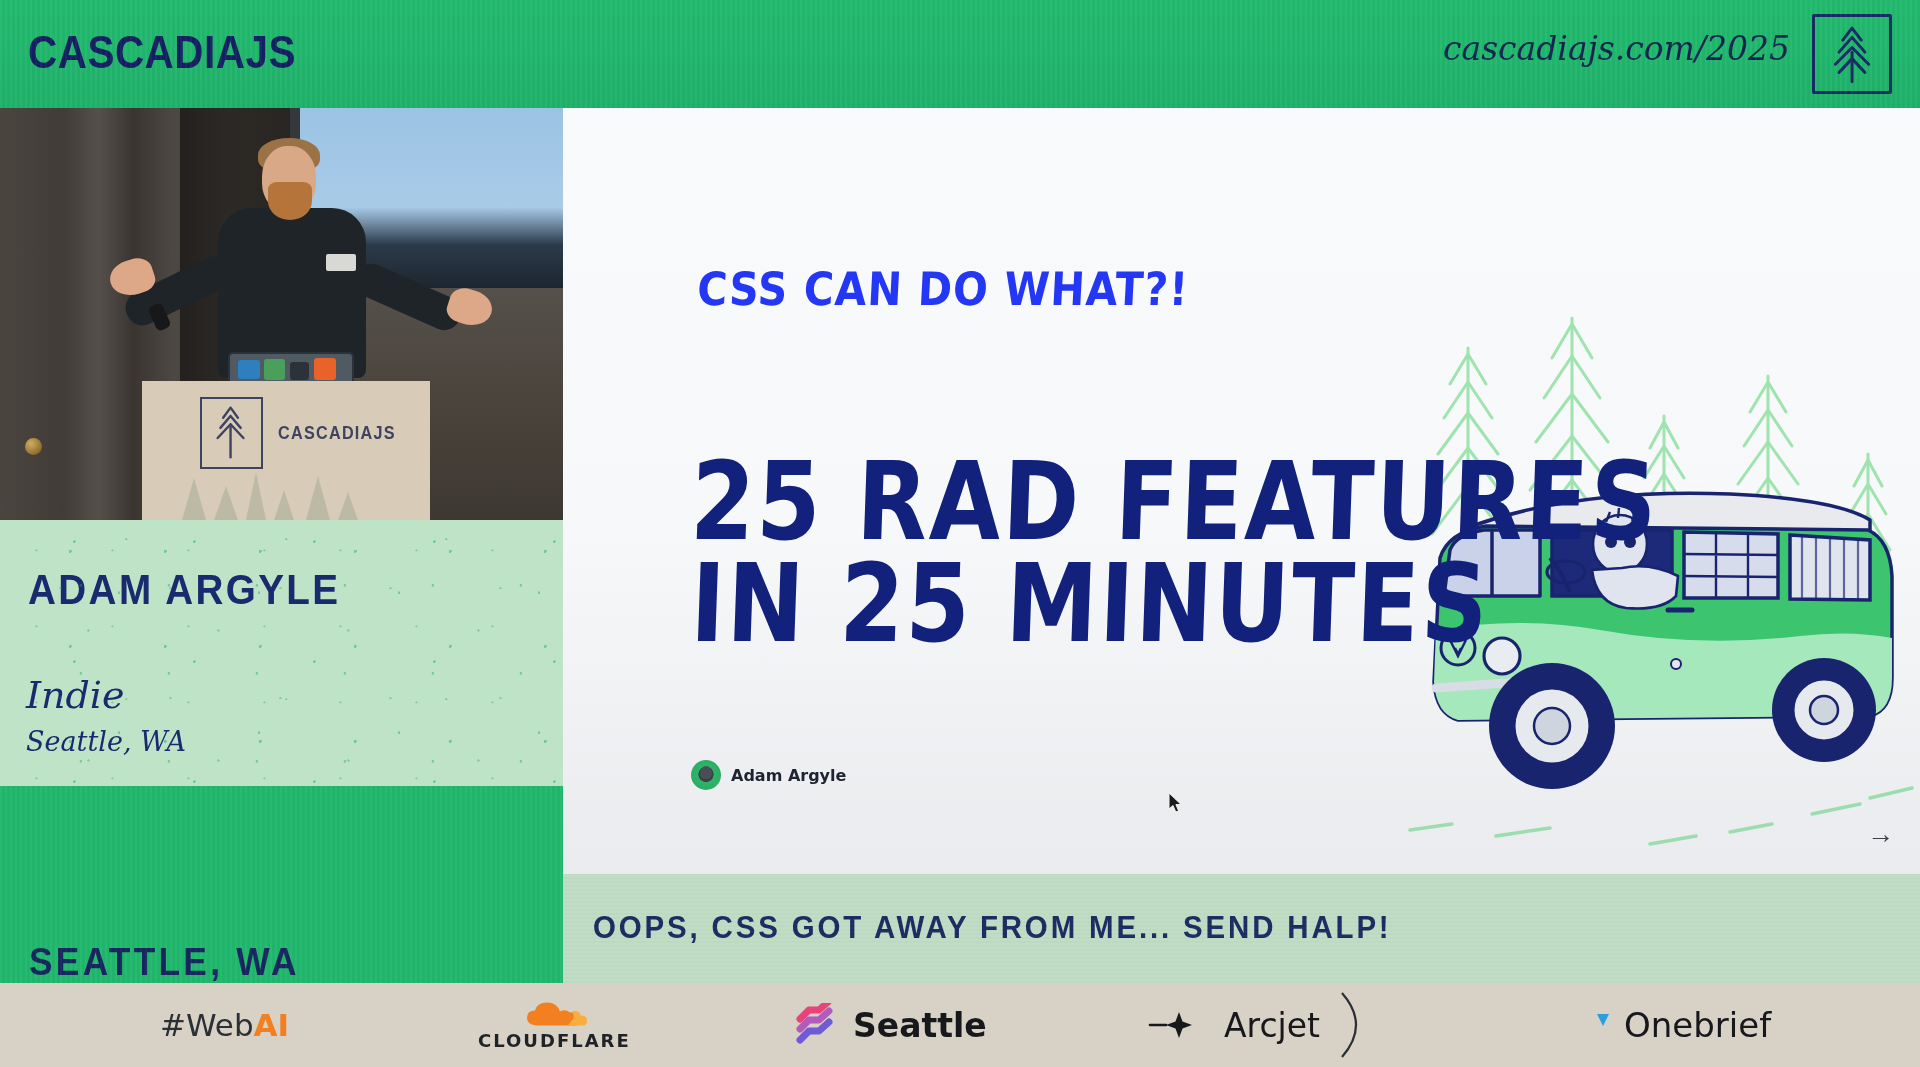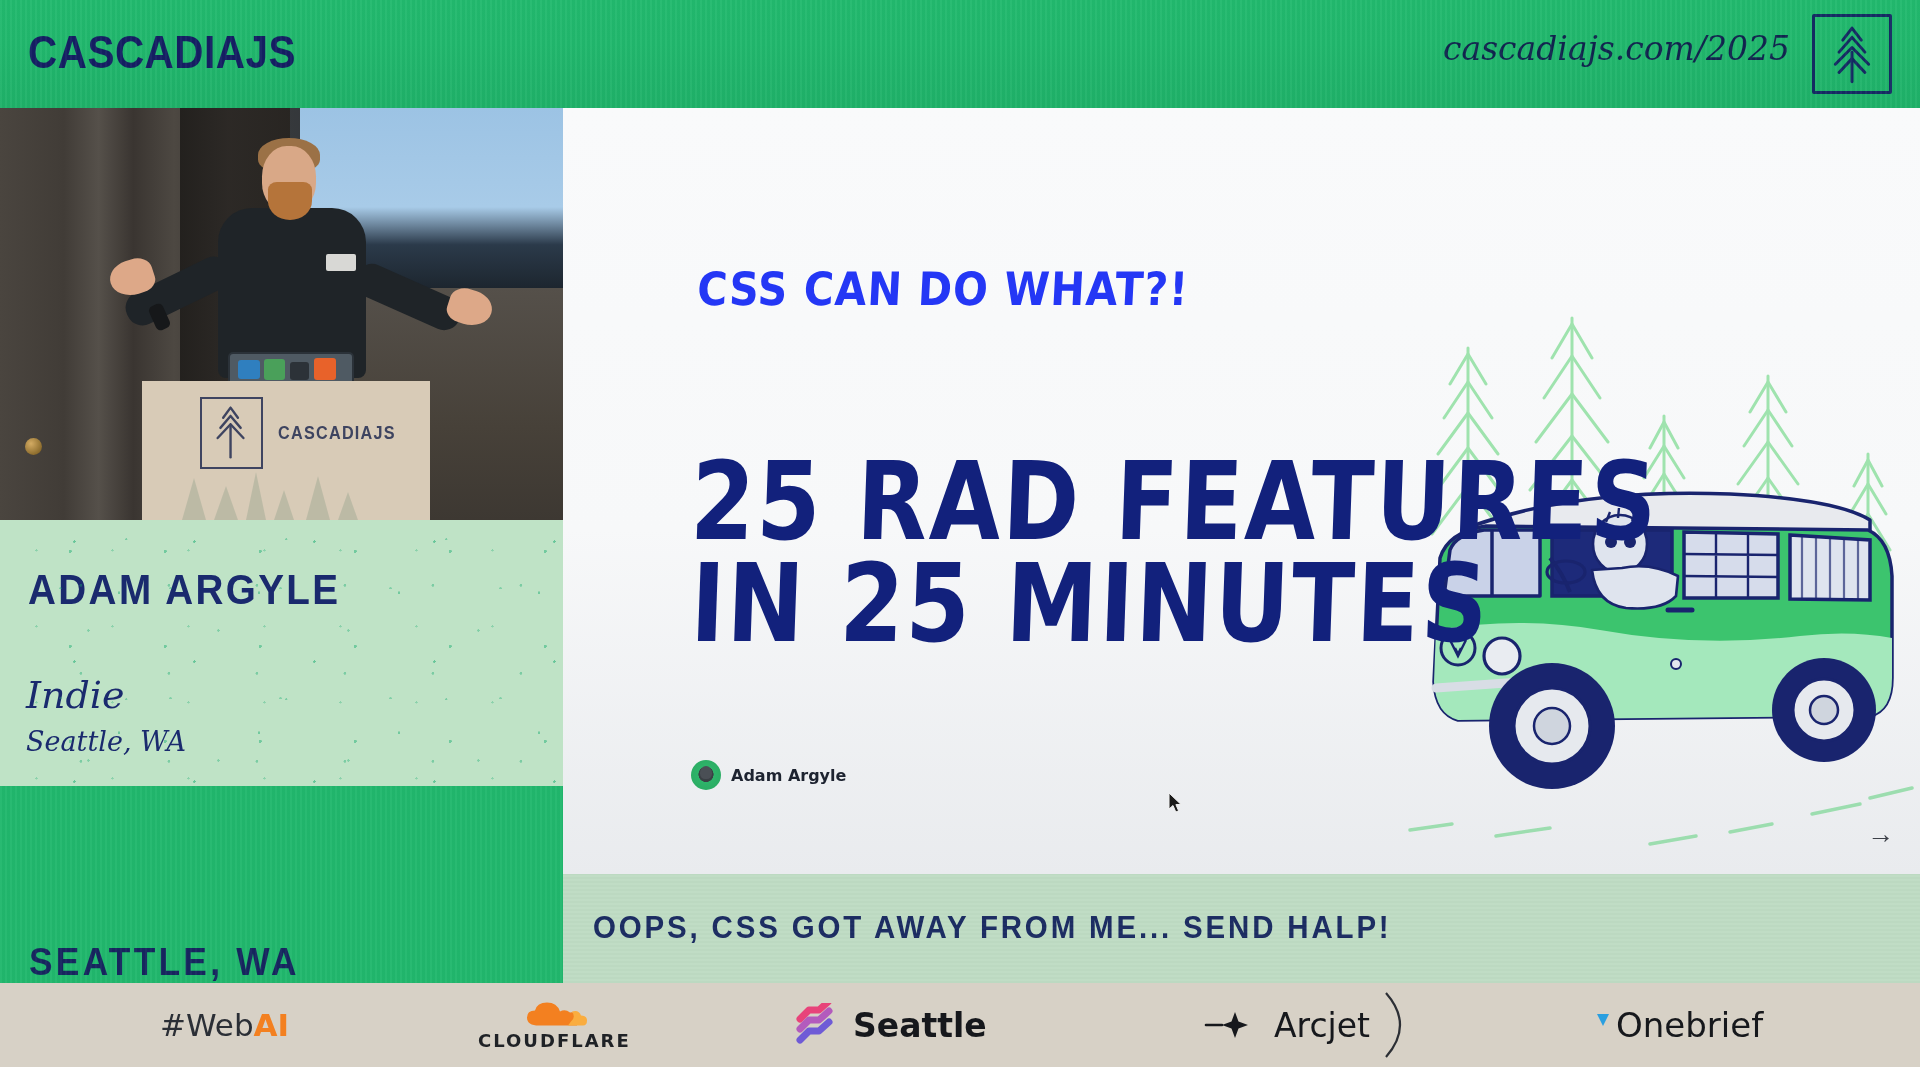--- a/index.html
+++ b/index.html
@@ -230,25 +230,25 @@
   .sp-webai{ position:absolute; left:160px; top:50%; transform:translateY(-50%);
     font-family:"DejaVu Sans",sans-serif; font-weight:400; font-size:31px; color:#2b2f36; white-space:nowrap; }
   .sp-webai b{ font-weight:700; color:#f38020; }
   .sp-cf{ position:absolute; left:478px; top:50%; transform:translateY(-50%);
     display:flex; flex-direction:column; align-items:center; }
   .cf-word{ font-family:"DejaVu Sans",sans-serif; font-weight:700; font-size:18px;
     letter-spacing:2px; color:#1f2226; margin-top:2px; }
   .sp-lf{ position:absolute; left:795px; top:50%; transform:translateY(-50%);
     display:flex; align-items:center; gap:12px; }
   .lf-word{ font-family:"DejaVu Sans",sans-serif; font-weight:700; font-size:33px; color:#16181c; }
-  .sp-aj{ position:absolute; left:1204px; top:50%; transform:translateY(-50%);
-    display:flex; align-items:center; gap:8px; }
+  .sp-aj{ position:absolute; left:1148px; top:50%; transform:translateY(-50%);
+    display:flex; align-items:center; gap:14px; }
   .aj-word{ font-family:"DejaVu Sans",sans-serif; font-weight:400; font-size:33px; color:#16181c; }
   .sp-ob{ position:absolute; left:1594px; top:50%; transform:translateY(-50%);
-    display:flex; align-items:center; gap:4px; }
+    display:flex; align-items:center; gap:12px; }
   .ob-word{ font-family:"DejaVu Sans",sans-serif; font-weight:400; font-size:34px; color:#16181c; }
 
   
   .cursor{ position:absolute; left:1168px; top:792px; width:16px; height:22px; pointer-events:none; }
 </style>
 </head>
 <body>
 
 <div class="stage">
 

